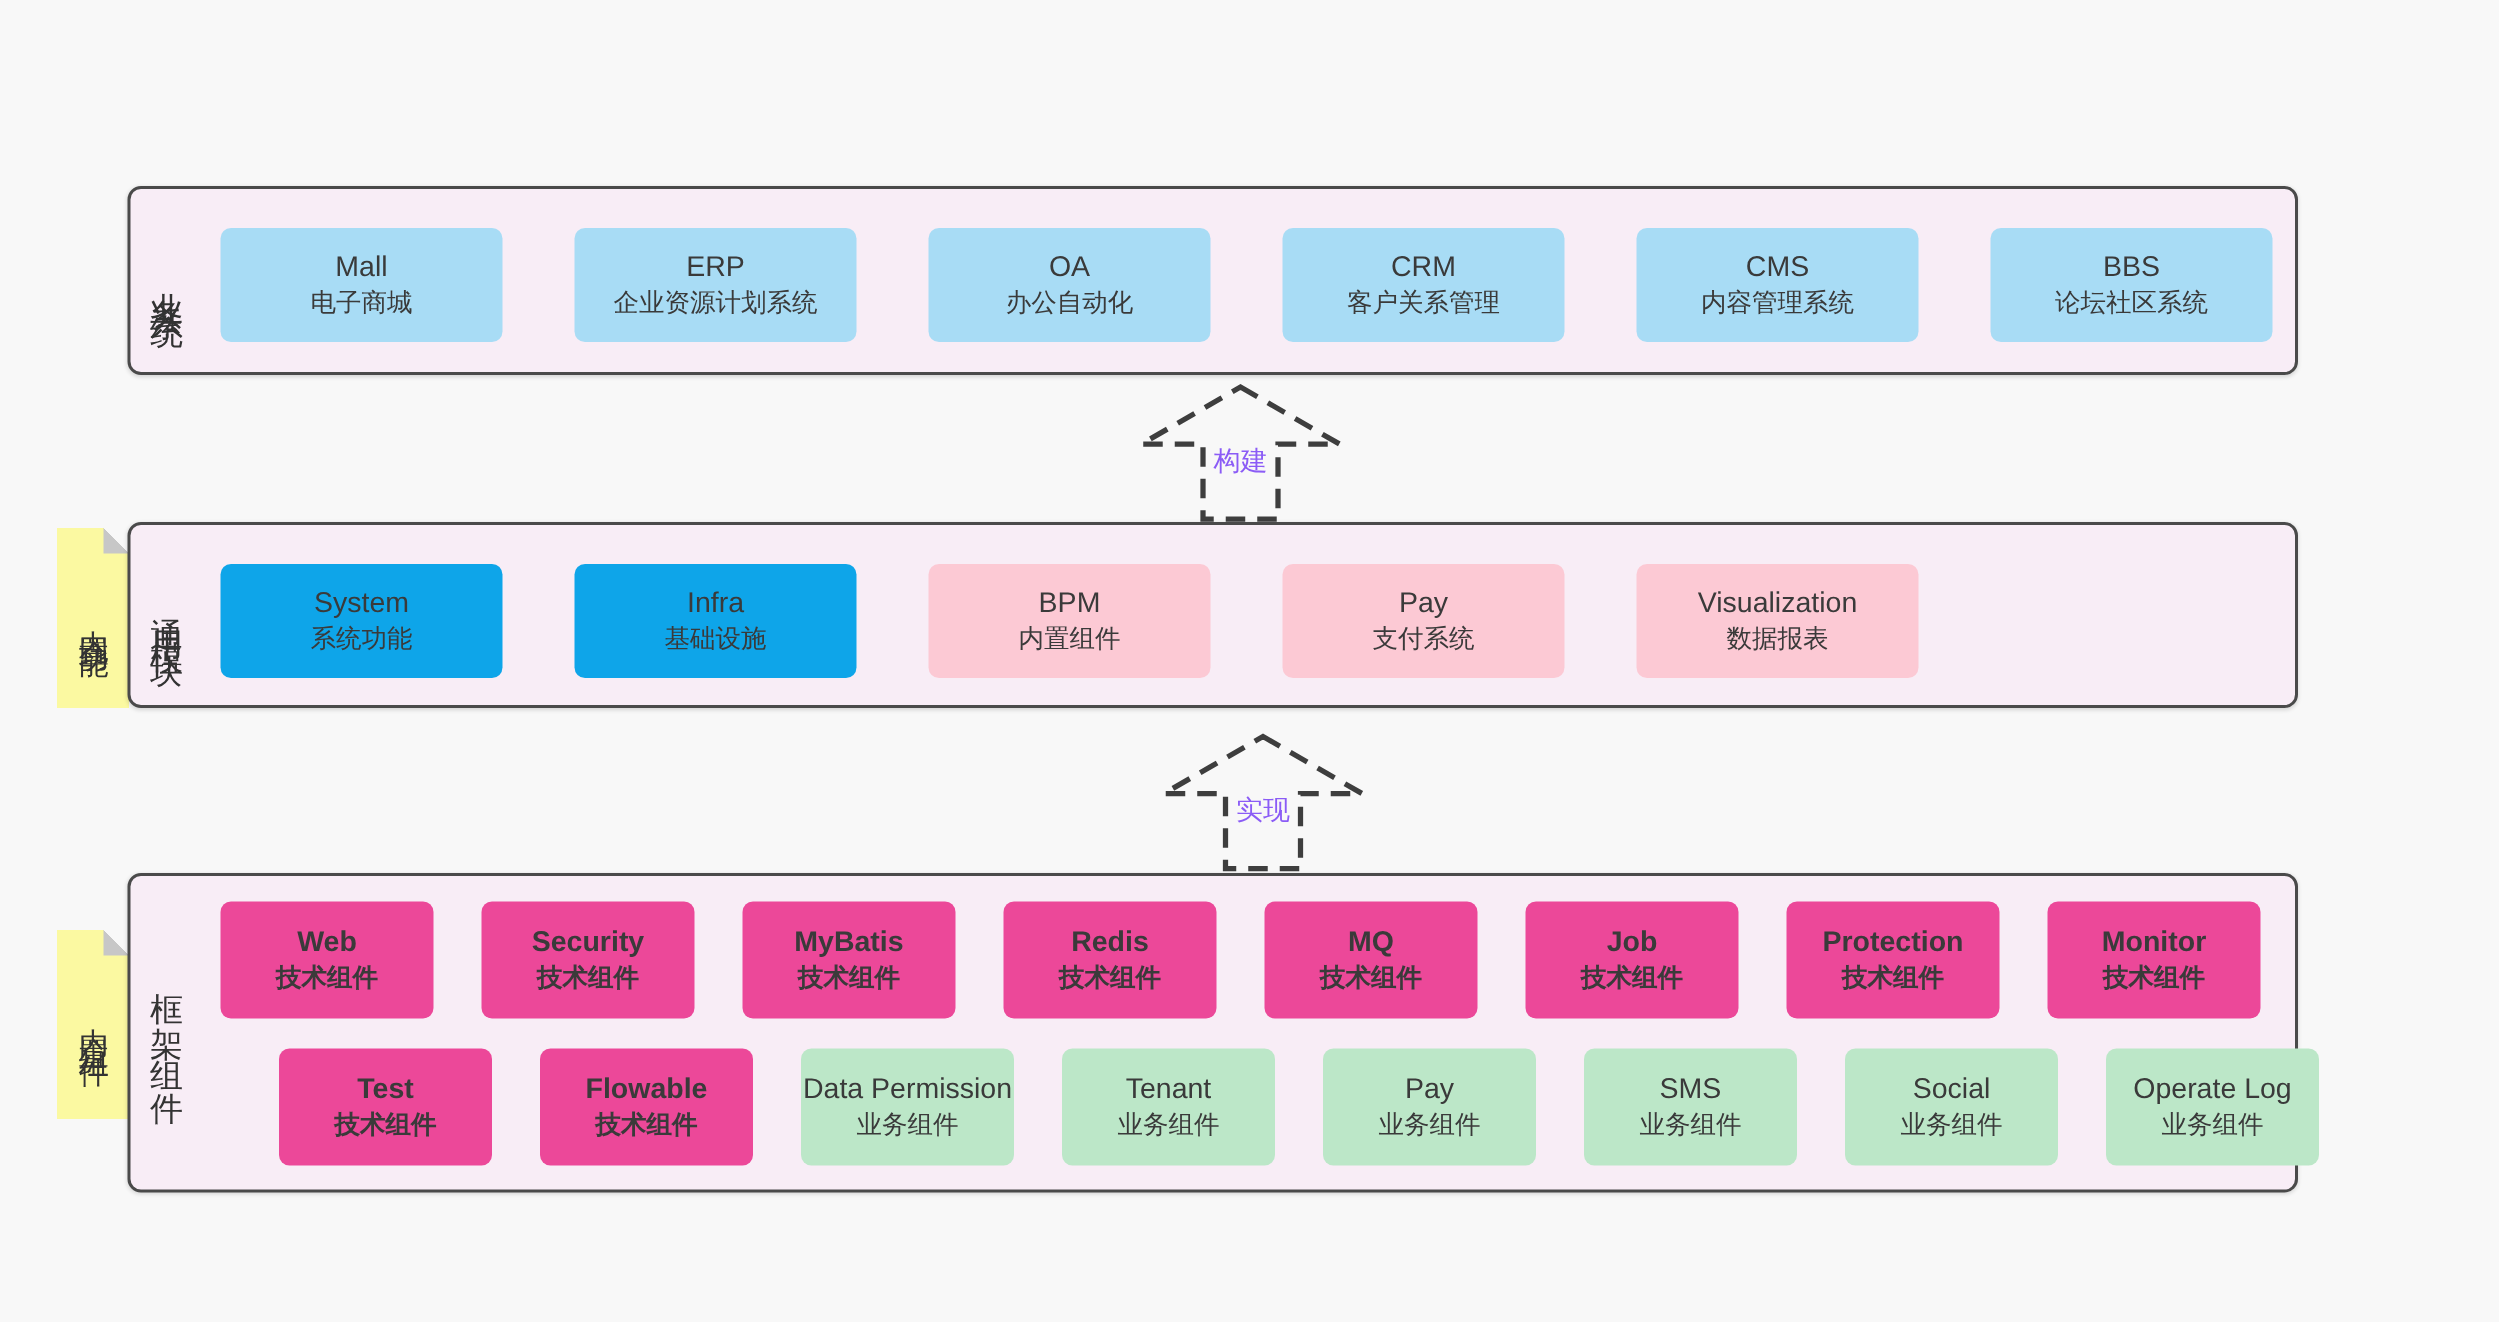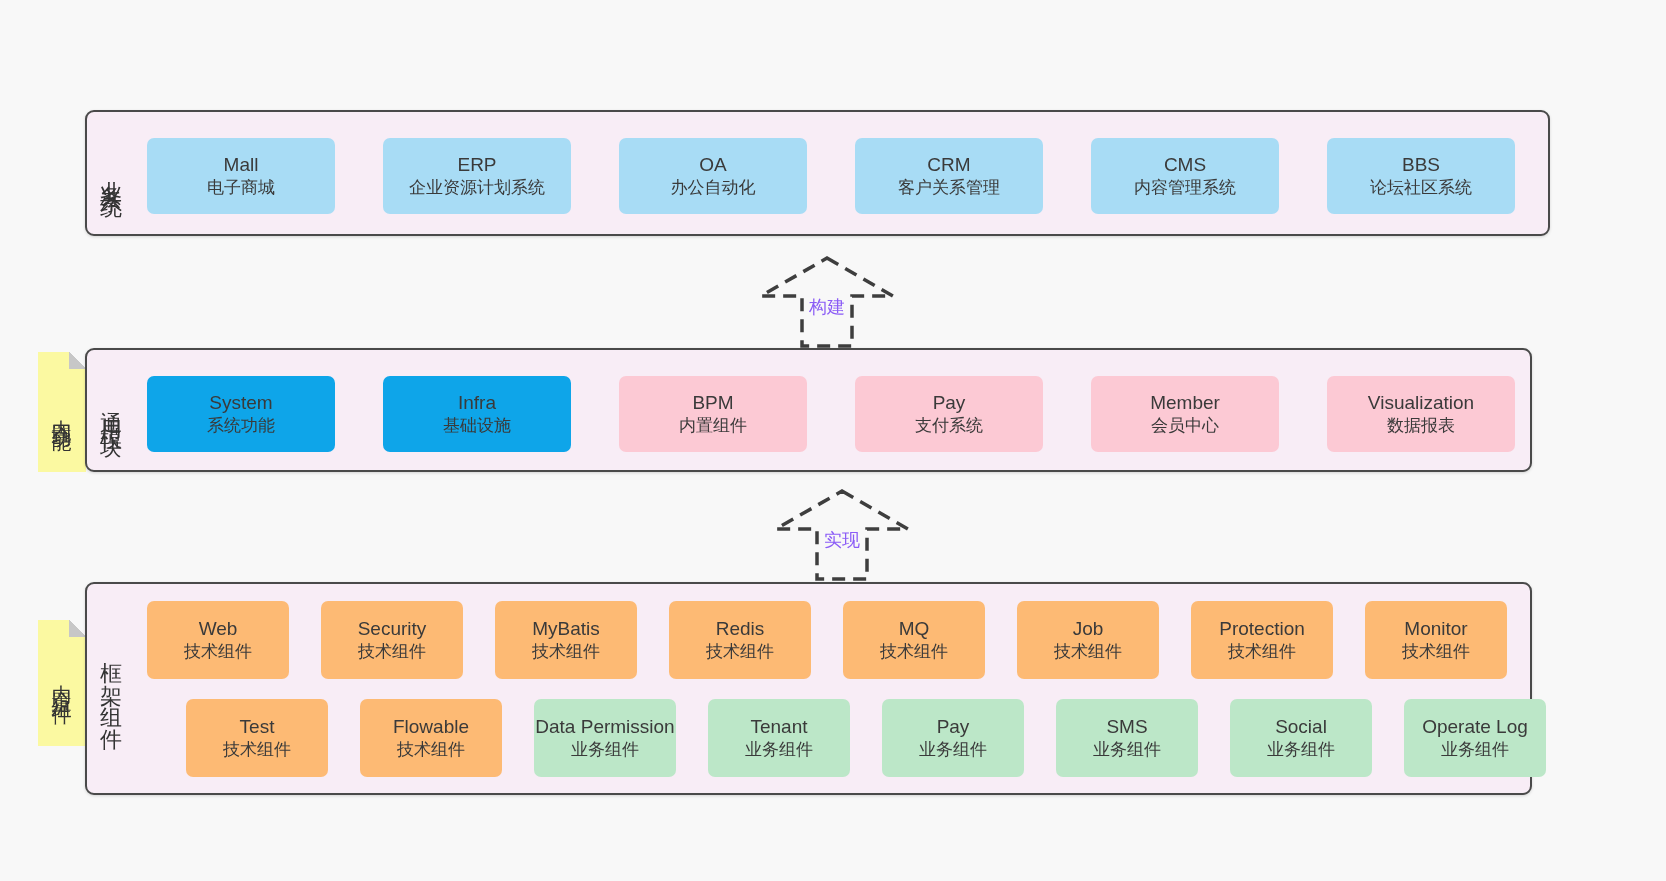--- a/index.html
+++ b/index.html
@@ -8,21 +8,21 @@
     background:#f8f8f8; color:#3a3a3a;
     font-family:"Liberation Sans", sans-serif;
   }
 
   
   .band {
     position:absolute; left:85px; width:1443px;
     background:#f8edf6; border:2px solid #4a4a4a; border-radius:9px;
     box-shadow:0 1px 3px rgba(0,0,0,.15);
   }
-  #band-business  { top:110px; height:122px;padding-left:18px; }
+  #band-business  { top:124px; height:122px; }
   #band-common    { top:348px; height:120px; }
   #band-framework { top:582px; height:209px; }
 
   .vlabel-wrap { position:absolute; left:13px; top:0; height:100%;
                  display:flex; align-items:center; }
   .vlabel { writing-mode:vertical-rl; text-orientation:upright;
             font-size:22px; line-height:1; color:#333; letter-spacing:5px; }
   #band-common .vlabel    { letter-spacing:8px; }
   #band-framework .vlabel { letter-spacing:22px; }
 
@@ -38,21 +38,21 @@
     line-height:1.27;
   }
   .w188 { width:188px; height:76px; }
   .w142 { width:142px; height:78px; }
   .box .en { font-size:19px; }
   .box .cn { font-size:17px; }
 
   .blue       { background:#a8dcf5; }
   .red        { background:#0ea5e9; }
   .pink       { background:#fcc9d4; }
-  .green      { background:#fdba74; }
+  .green      { background:#ec4899;font-weight:bold; }
   .lightgreen { background:#bce7c8; }
 
   
   .sticky { position:absolute; width:48px; background:#fbf9a1; }
   #sticky-common    { left:38px; top:352px; height:120px; }
   #sticky-framework { left:38px; top:620px; height:126px; }
   .fold { position:absolute; top:0; right:0; width:17px; height:17px;
           background:linear-gradient(to left bottom, #f8f8f8 49%, #c7c7c7 50%); }
   .sticky .vlabel-wrap { left:0; width:100%; justify-content:center; }
   .sticky .vlabel { font-size:20px; letter-spacing:4px; }
@@ -133,24 +133,20 @@
     </div>
     <div class="box w188 pink">
       <span class="en">BPM</span>
       <span class="cn">内置组件</span>
     </div>
     <div class="box w188 pink">
       <span class="en">Pay</span>
       <span class="cn">支付系统</span>
     </div>
     <div class="box w188 pink">
-      <span class="en">Member</span>
-      <span class="cn">会员中心</span>
-    </div>
-    <div class="box w188 pink">
       <span class="en">Visualization</span>
       <span class="cn">数据报表</span>
     </div>
   </div>
 </div>
 
 <div class="arrow" id="arrow-implement">
   <svg width="140" height="94" viewBox="0 0 140 94">
     <polygon points="70,3 136,41 95,41 95,91 45,91 45,41 4,41" fill="none" stroke="#3e3e3e" stroke-width="3.5" stroke-dasharray="13,8"></polygon>
   </svg>

